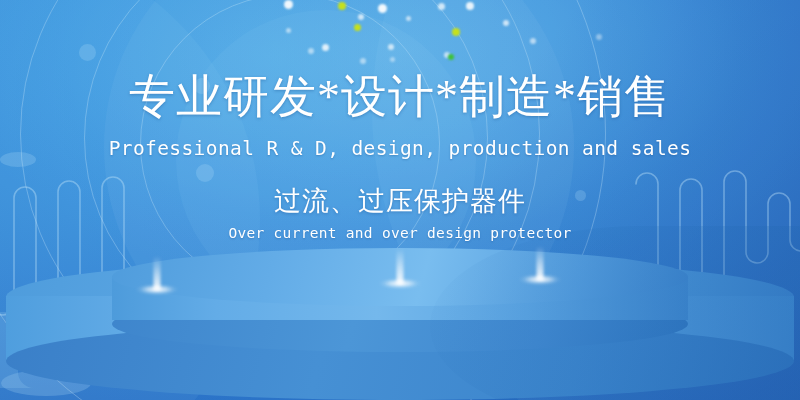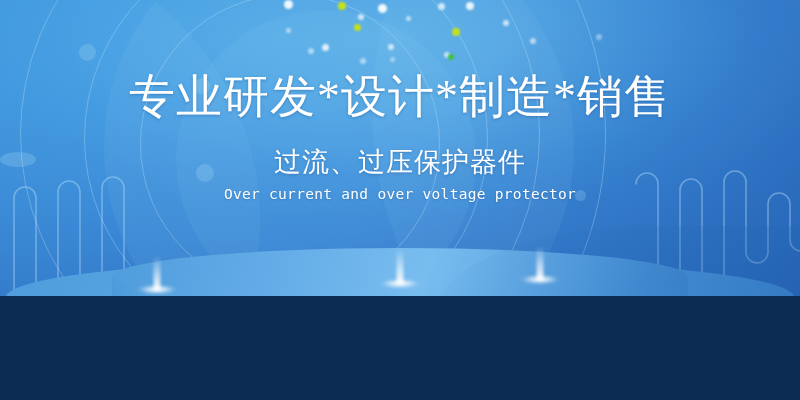--- a/index.html
+++ b/index.html
@@ -3,21 +3,21 @@
 <meta charset="utf-8">
 <style>
   html, body {
     margin: 0;
     padding: 0;
     background: #0d2c54;
   }
   #banner {
     position: relative;
     width: 800px;
-    height: 296px;
+    height: 400px;
     overflow: hidden;
     font-family: "Liberation Sans", sans-serif;
     background: #0f172a;
   }
 
   
   .bg-base {
     position: absolute;
     inset: 0;
     background:
@@ -300,17 +300,18 @@
         <div class="pool"></div>
       </div>
       <div class="beam" style="left: 518px; top: 246px; width: 44px; height: 34px;">
         <div class="shaft" style="height: 34px;"></div>
         <div class="pool"></div>
       </div>
     </div>
 
   <div id="text-block">
     <div id="headline-cn">专业研发*设计*制造*销售</div>
+    <div id="headline-en">Professional R &amp; D, design, production and sales</div>
     <div id="subline-cn">过流、过压保护器件</div>
-    <div id="subline-en">Over current and over voltage protector</div>
+    <div id="subline-en">Over current and over design protector</div>
   </div>
 
 </div>
 
 </body></html>

